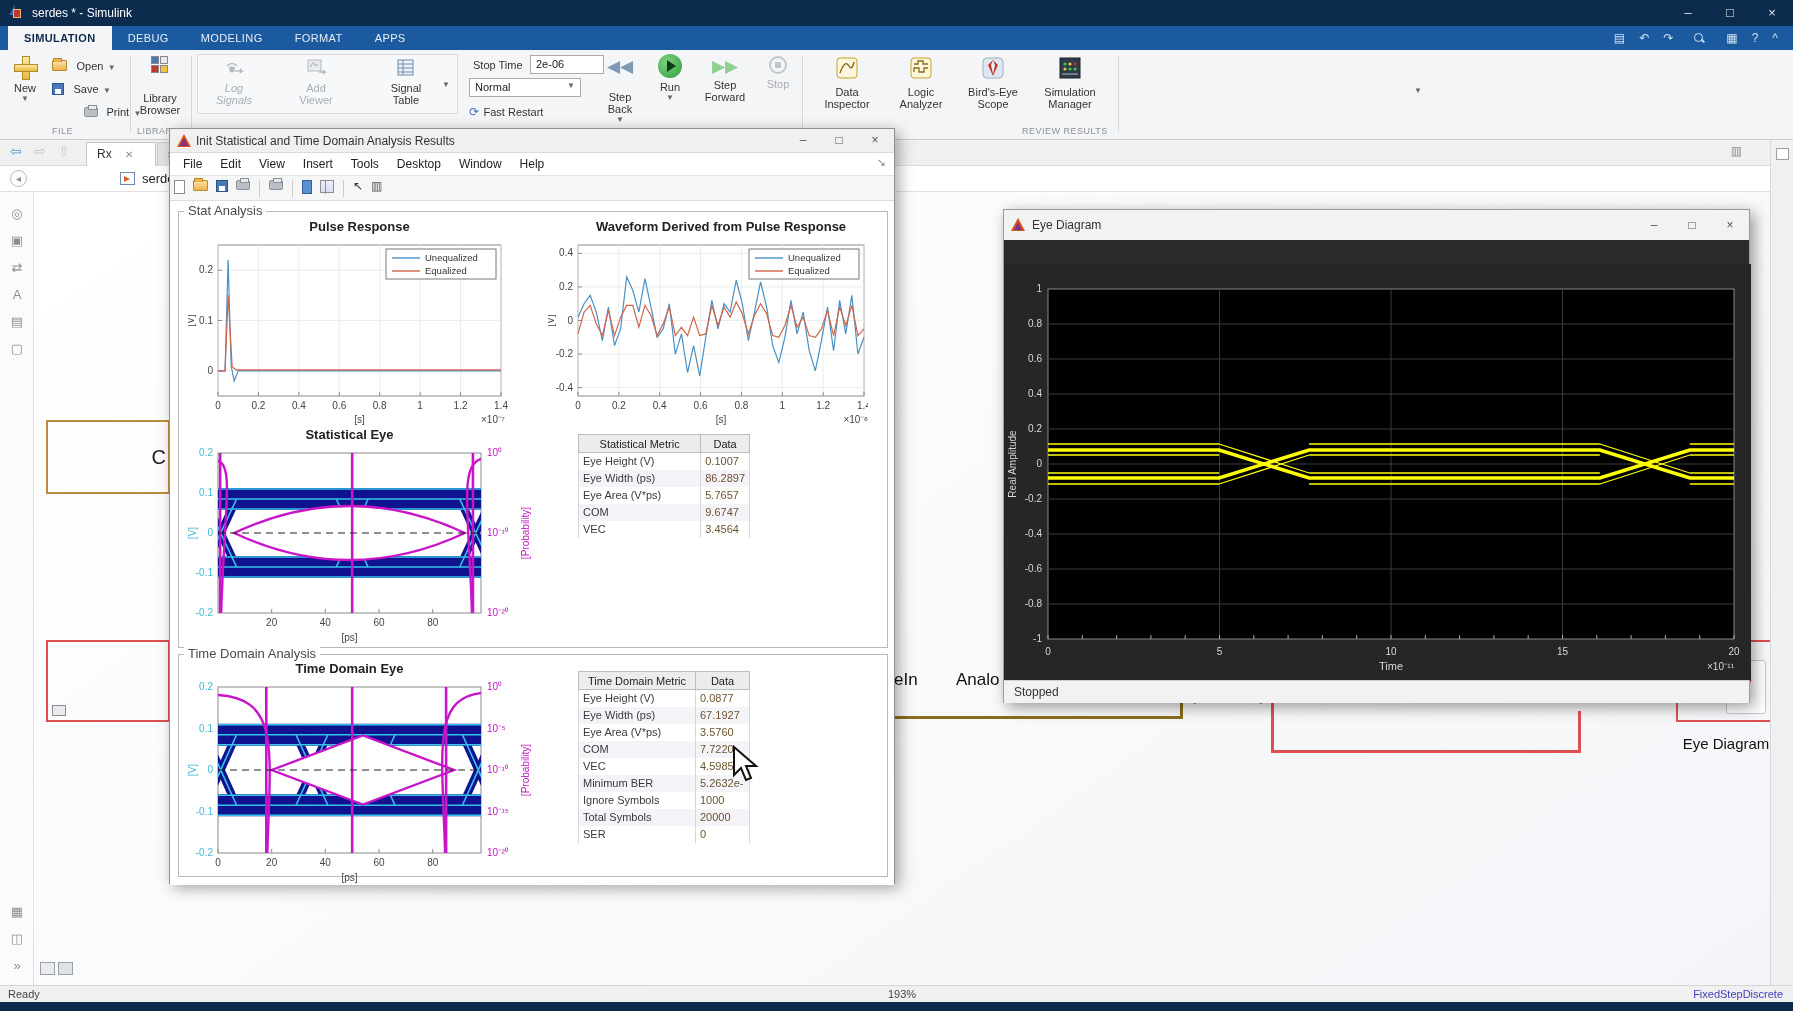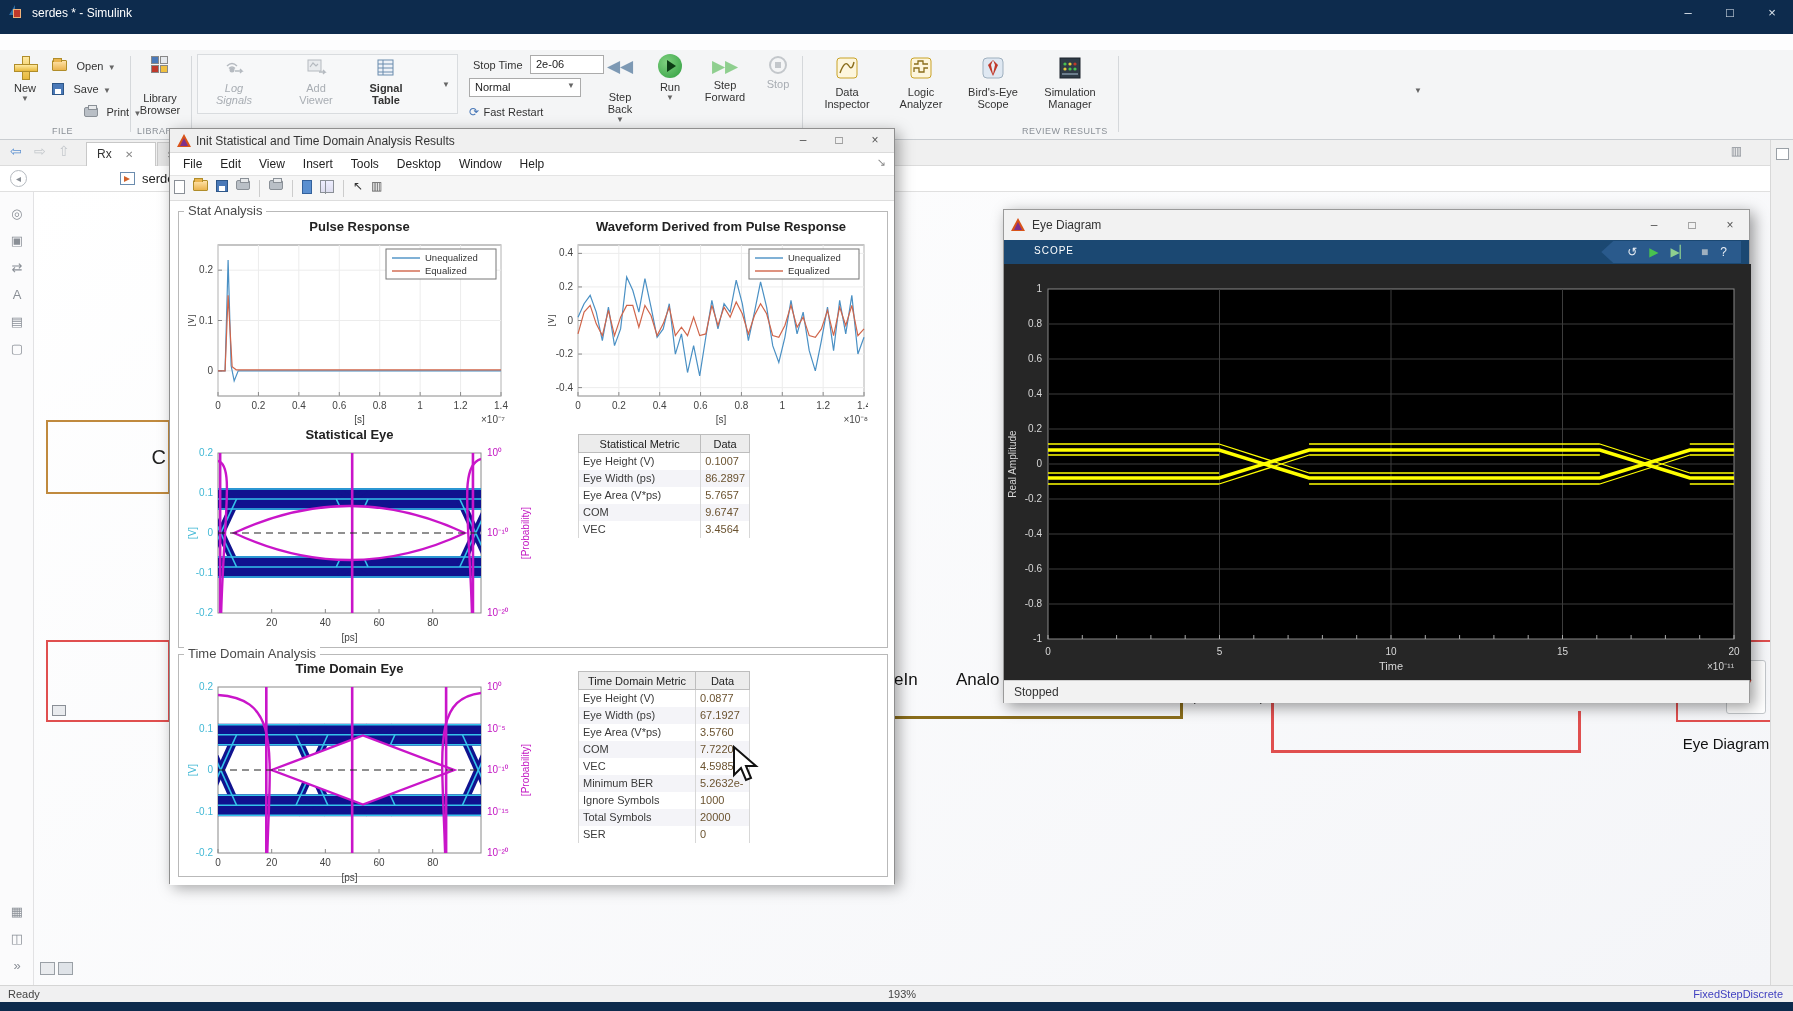--- a/index.html
+++ b/index.html
@@ -109,20 +109,30 @@
     <span class="sl-icon">
         <i class="b1"></i>
         <i class="b2"></i>
       </span>
     <span class="ttl">serdes * - Simulink</span>
     <span class="win-ctl" style="right:88px;">–</span>
     <span class="win-ctl" style="right:46px;">□</span>
     <span class="win-ctl" style="right:4px;">×</span>
   </div>
 
+  <div class="tabrow">
+    <div id="rtabs" style="margin-left:8px;">
+        <div class="rtab active">SIMULATION</div>
+        <div class="rtab">DEBUG</div>
+        <div class="rtab">MODELING</div>
+        <div class="rtab">FORMAT</div>
+        <div class="rtab">APPS</div>
+      </div>
+    <div class="trow-icons" id="trow-icons"><span>▤</span><span>↶</span><span>↷</span><span><span class="mag"></span></span><span>▦</span><span>?</span><span>^</span></div>
+  </div>
 
   <div class="ribbon">
 
     <div class="abs" style="left:8px;top:6px;width:34px;text-align:center;">
       <div class="ico-plus" style="margin:0 auto;"></div>
       <div class="btnlab" style="margin-top:4px;">New</div>
       <div class="dd">▼</div>
     </div>
     <div class="abs" style="left:52px;top:6px;">
       <span class="ico-folder" style="display:inline-block;vertical-align:middle;"></span>
@@ -163,21 +173,21 @@
       <div class="btnlab disab" style="line-height:12px;">Log Signals</div>
     </div>
     <div class="abs disab" style="left:288px;top:8px;width:56px;text-align:center;">
       <svg width="22" height="20">
           <rect x="3" y="2" width="13" height="11" fill="#e9ebee" stroke="#b5bac0"></rect>
           <path d="M5 9 l3 -4 3 3 2 -2" stroke="#b5bac0" fill="none" stroke-width="1.2"></path>
           <path d="M14 14 h6 l-2 -2 m2 2 l-2 2" stroke="#b5bac0" fill="none" stroke-width="1.4"></path>
         </svg>
       <div class="btnlab disab" style="line-height:12px;">Add Viewer</div>
     </div>
-    <div class="abs" style="left:360px;top:8px;width:52px;text-align:center;font-weight:bold;">
+    <div class="abs" style="left:380px;top:8px;width:52px;text-align:center;">
       <svg width="20" height="20">
           <rect x="2" y="2" width="15" height="15" fill="#eef2f8" stroke="#6b8cae"></rect>
           <path d="M2 6 h15 M2 10 h15 M2 14 h15 M7 2 v15" stroke="#6b8cae" stroke-width="1"></path>
         </svg>
       <div class="btnlab" style="line-height:12px;">Signal Table</div>
     </div>
     <div class="abs dd" style="left:442px;top:30px;">▼</div>
 
     <div class="abs btnlab" style="left:473px;top:9px;">Stop Time</div>
     <div class="field abs" style="left:530px;top:5px;width:74px;height:19px;padding:2px 5px;">2e-06</div>
@@ -690,24 +700,20 @@
   </svg>
 
   <div class="scope">
     <div class="sc-titlebar">
       <span class="mlicon" style="top:8px;"></span>
       <span class="abs" style="left:28px;top:8px;">Eye Diagram</span>
       <span class="dlg-ctl" style="right:80px;top:4px;">–</span>
       <span class="dlg-ctl" style="right:42px;top:4px;">□</span>
       <span class="dlg-ctl" style="right:4px;top:4px;">×</span>
     </div>
-    <div class="sc-bluebar">
-      <span class="sc-tab">SCOPE</span>
-      <div class="sc-tools" id="sc-tools"><span>↺</span><span style="color: rgb(73, 194, 79);">▶</span><span style="color: rgb(143, 208, 143);">▶▏</span><span style="color: rgb(159, 176, 191);">■</span><span>?</span></div>
-    </div>
     <div class="sc-plot" id="scope-mount"><svg width="747" height="416">
           <rect x="44" y="25" width="686" height="350" fill="#000" stroke="#888"></rect>
           <text x="44" y="391" font-size="10" fill="#d8d8d8" text-anchor="middle" font-family="Liberation Sans, sans-serif">0</text>
           <line x1="215.5" y1="25" x2="215.5" y2="375" stroke="#3d3d3d"></line>
           <text x="215.5" y="391" font-size="10" fill="#d8d8d8" text-anchor="middle" font-family="Liberation Sans, sans-serif">5</text>
           <line x1="387" y1="25" x2="387" y2="375" stroke="#3d3d3d"></line>
           <text x="387" y="391" font-size="10" fill="#d8d8d8" text-anchor="middle" font-family="Liberation Sans, sans-serif">10</text>
           <line x1="558.5" y1="25" x2="558.5" y2="375" stroke="#3d3d3d"></line>
           <text x="558.5" y="391" font-size="10" fill="#d8d8d8" text-anchor="middle" font-family="Liberation Sans, sans-serif">15</text>
           <text x="730" y="391" font-size="10" fill="#d8d8d8" text-anchor="middle" font-family="Liberation Sans, sans-serif">20</text>

